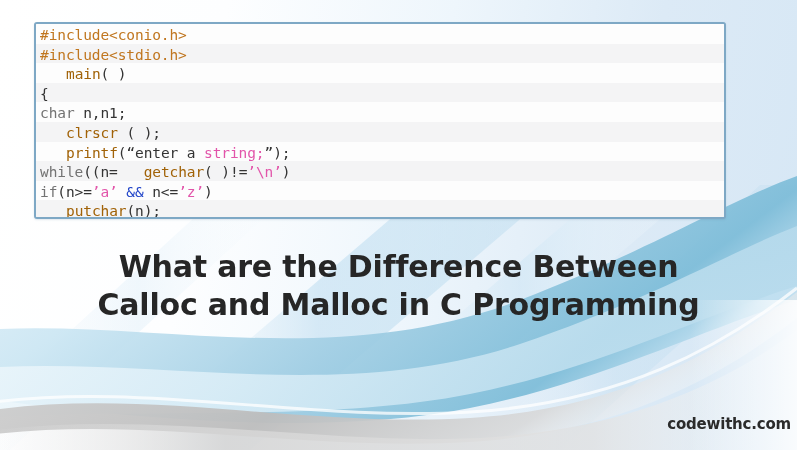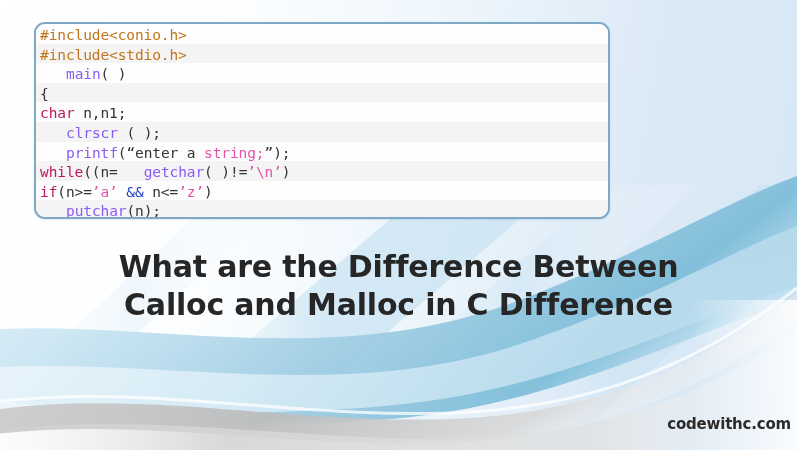--- a/index.html
+++ b/index.html
@@ -11,22 +11,22 @@
   #slide{
     position:relative;width:797px;height:450px;overflow:hidden;
     background:linear-gradient(100deg,#ffffff 0%,#fdfeff 26%,#eef6fc 52%,#dceaf6 76%,#d6e7f5 100%);
   }
 
   
   .bg-art{position:absolute;inset:0;width:797px;height:450px;pointer-events:none;}
 
   
   #code-box{
-    position:absolute;left:34px;top:22px;width:576px;height:197px;
-    border:2px solid #7ea8c5;border-radius:11px;
+    position:absolute;left:34px;top:22px;width:692px;height:197px;
+    border:2px solid #7ea8c5;border-radius:3px;
     background:#fcfcfc;
     box-sizing:border-box;
     overflow:hidden;
     box-shadow:0 1px 2px rgba(90,130,160,.18);
   }
   .stripes{position:absolute;inset:0;
     background:repeating-linear-gradient(
       to bottom,
       #fdfdfd 0px, #fdfdfd 19.6px,
       #f4f4f5 19.6px, #f4f4f5 39.2px);
@@ -36,22 +36,22 @@
     padding:2px 0 0 4px;
     font-family:"DejaVu Sans Mono","Liberation Mono",monospace;
     font-size:14.5px;
     line-height:19.6px;
     white-space:pre;
     color:#333333;
     letter-spacing:-.1px;
   }
   .ln{height:19.6px;}
   .t-pre{color:#c0761f;}
-  .t-fn{color:#8b5cf6;padding-left:26px;}
-  .t-kw{color:#be185d;margin-top:16px;}
+  .t-fn{color:#a16207;padding-left:26px;}
+  .t-kw{color:#737373;margin-top:16px;}
   .t-str{color:#e255aa;text-align:center;}
   .t-pl{color:#333333;}
   .t-op{color:#2346c9;}
 
   
   #title{
     position:absolute;left:0;top:248px;width:797px;
     text-align:center;
     font-family:"DejaVu Sans","Liberation Sans",sans-serif;
     font-weight:bold;
@@ -141,18 +141,18 @@
     <rect x="690" y="300" width="107" height="150" fill="url(#gRightFade)"></rect>
   </svg>
 
   <div id="code-box">
     <div class="stripes"></div>
     <div id="code-text"><div class="ln"><span class="t-pre">#include&lt;conio.h&gt;</span></div><div class="ln"><span class="t-pre">#include&lt;stdio.h&gt;</span></div><div class="ln"><span class="t-fn">main</span><span class="t-pl">( )</span></div><div class="ln"><span class="t-pl">{</span></div><div class="ln"><span class="t-kw">char</span><span class="t-pl"> n,n1;</span></div><div class="ln"><span class="t-fn">clrscr</span><span class="t-pl"> ( );</span></div><div class="ln"><span class="t-fn">printf</span><span class="t-pl">(“enter a </span><span class="t-str">string;</span><span class="t-pl">”);</span></div><div class="ln"><span class="t-kw">while</span><span class="t-pl">((n=</span><span class="t-fn">getchar</span><span class="t-pl">( )!=</span><span class="t-str">’\n’</span><span class="t-pl">)</span></div><div class="ln"><span class="t-kw">if</span><span class="t-pl">(n&gt;=</span><span class="t-str">’a’</span><span class="t-pl"> </span><span class="t-op">&amp;&amp;</span><span class="t-pl"> n&lt;=</span><span class="t-str">’z’</span><span class="t-pl">)</span></div><div class="ln"><span class="t-fn">putchar</span><span class="t-pl">(n);</span></div></div>
   </div>
 
   <div id="title">
     <div>What are the Difference Between</div>
-    <div>Calloc and Malloc in C Difference</div>
+    <div>Calloc and Malloc in C Programming</div>
   </div>
 
   <div id="watermark">codewithc.com</div>
 
 </div>
 
 </body></html>

